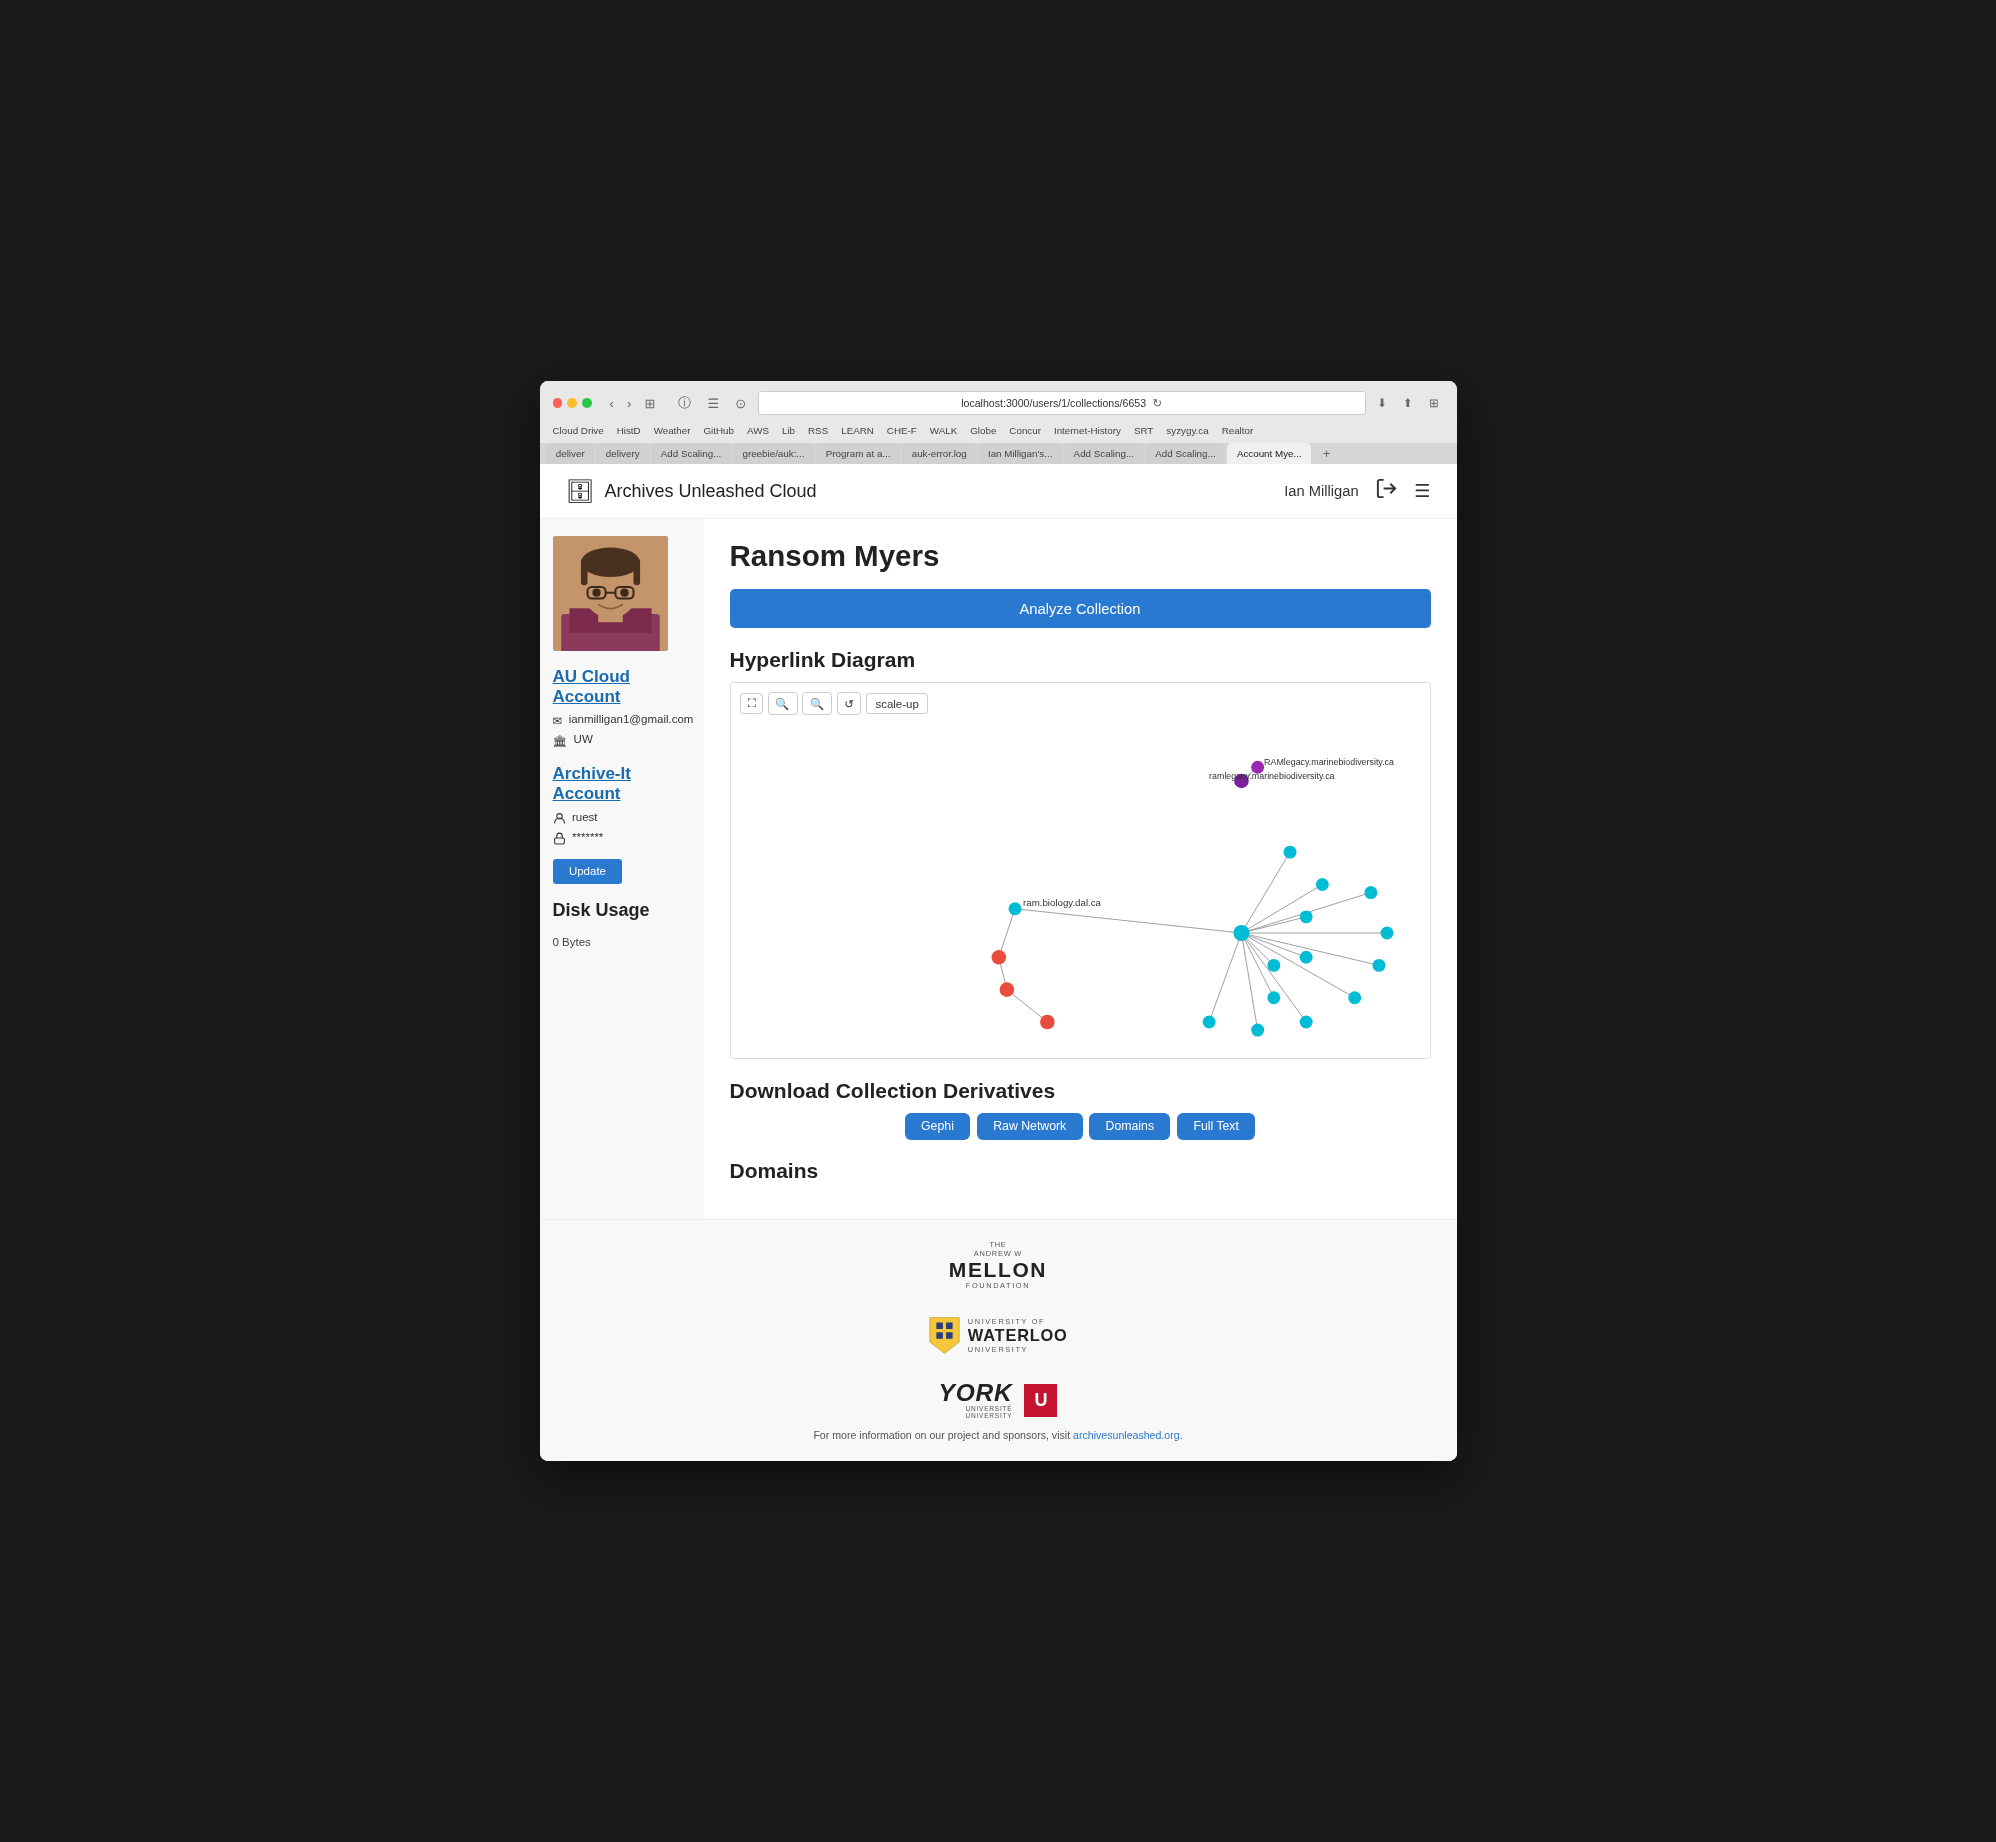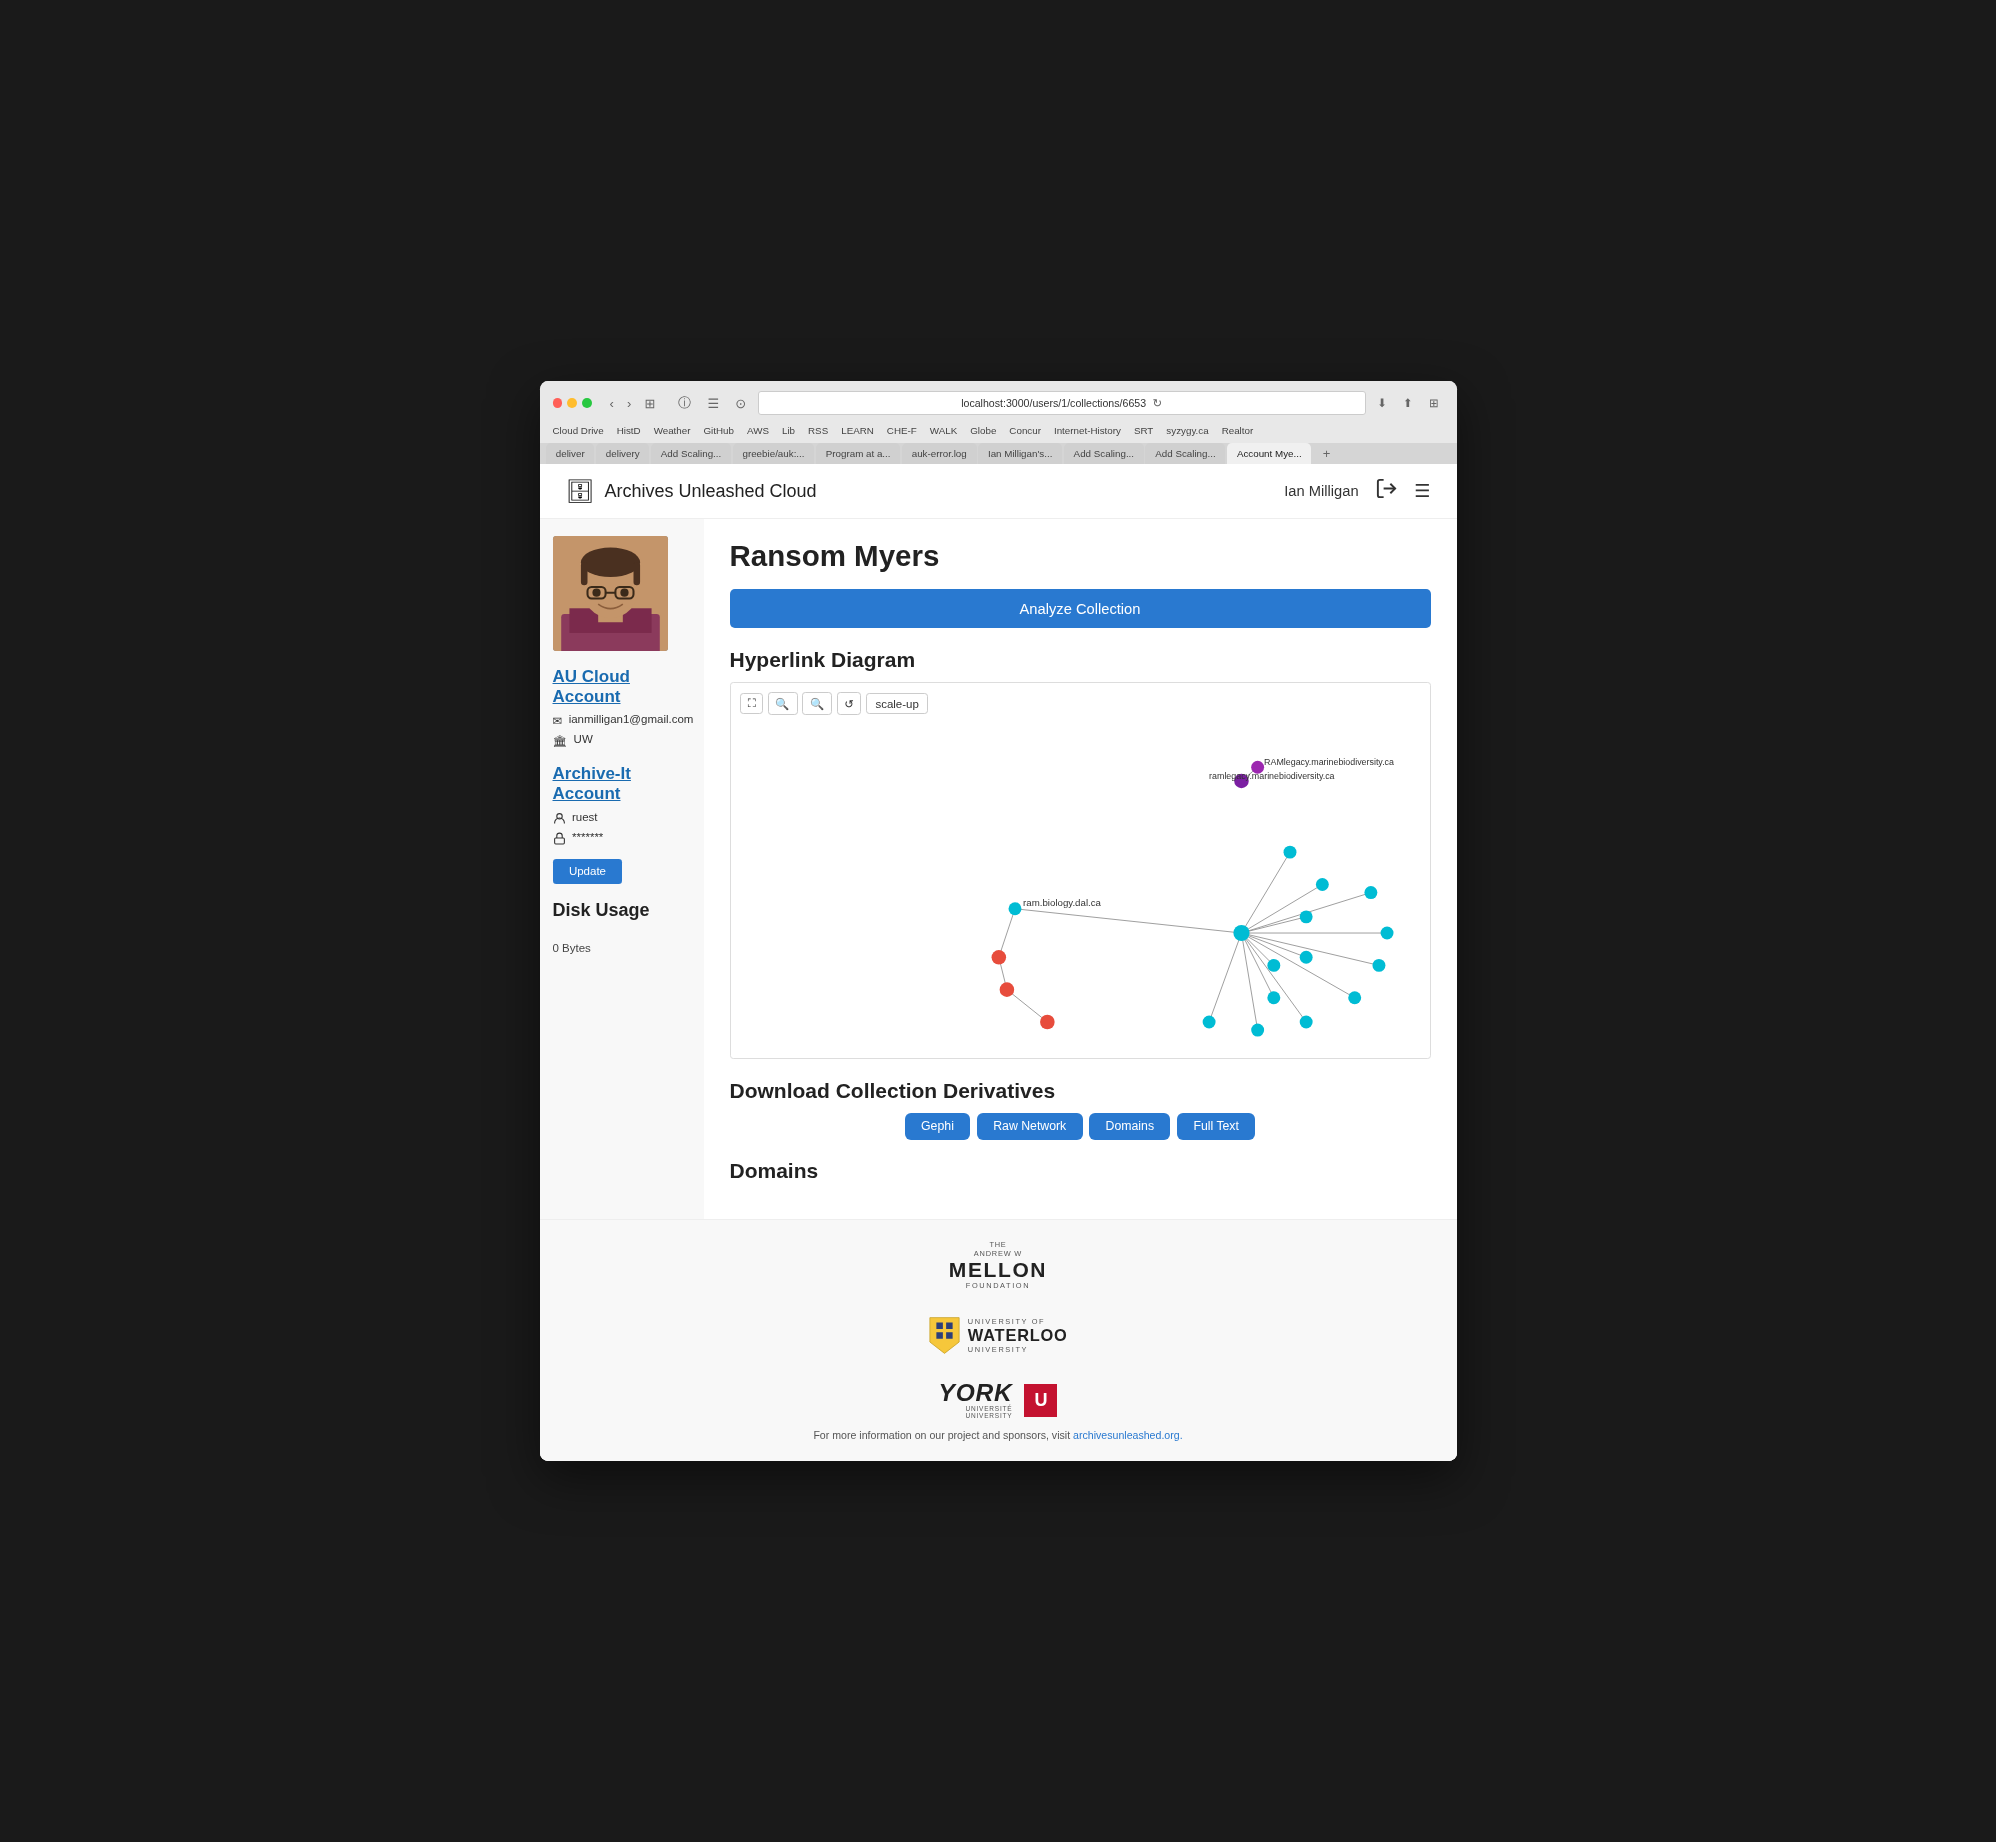--- a/index.html
+++ b/index.html
@@ -275,21 +275,21 @@
       padding: 6.5px 16.4px;
       font-size: 11.5px;
       cursor: pointer;
       margin-top: 6.5px;
     }
 
     .disk-usage-title {
       font-size: 18px;
       font-weight: 700;
       color: #222;
-      margin-bottom: 21px;
+      margin-bottom: 15px;
     }
 
     .disk-usage-value {
       font-size: 11.5px;
       color: #444;
     }
 
     
     .main-content {
       flex: 1;

